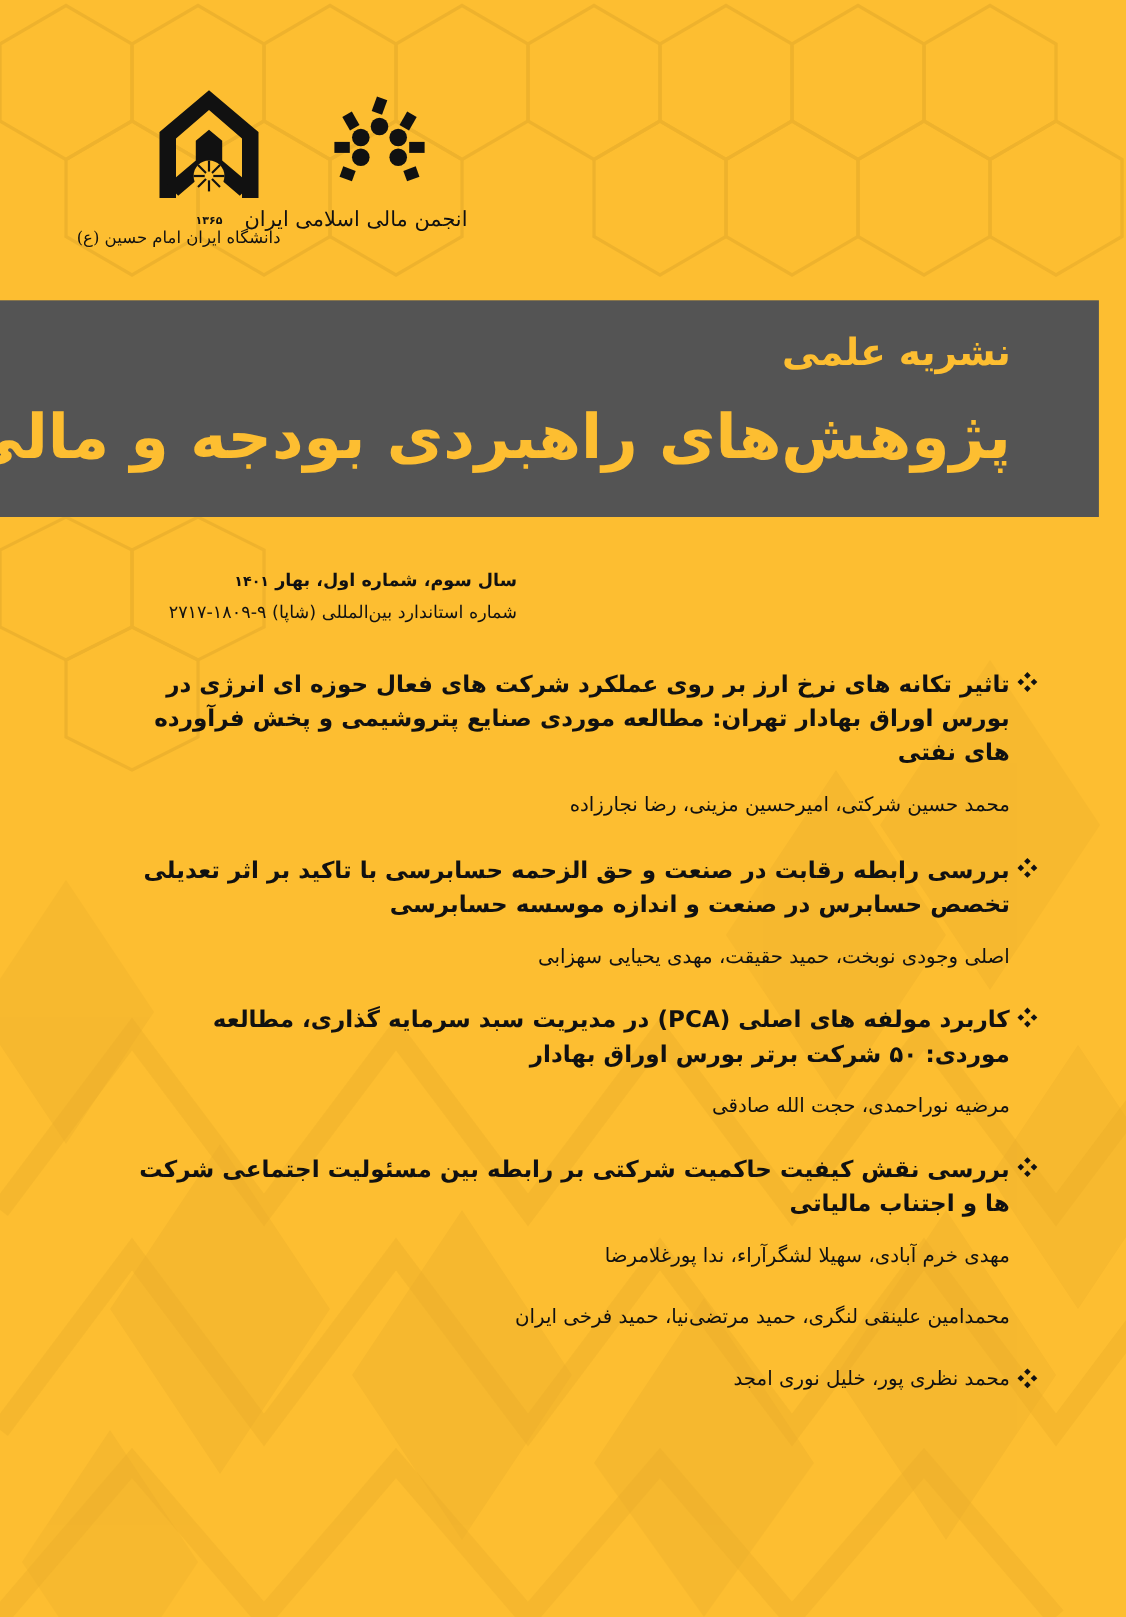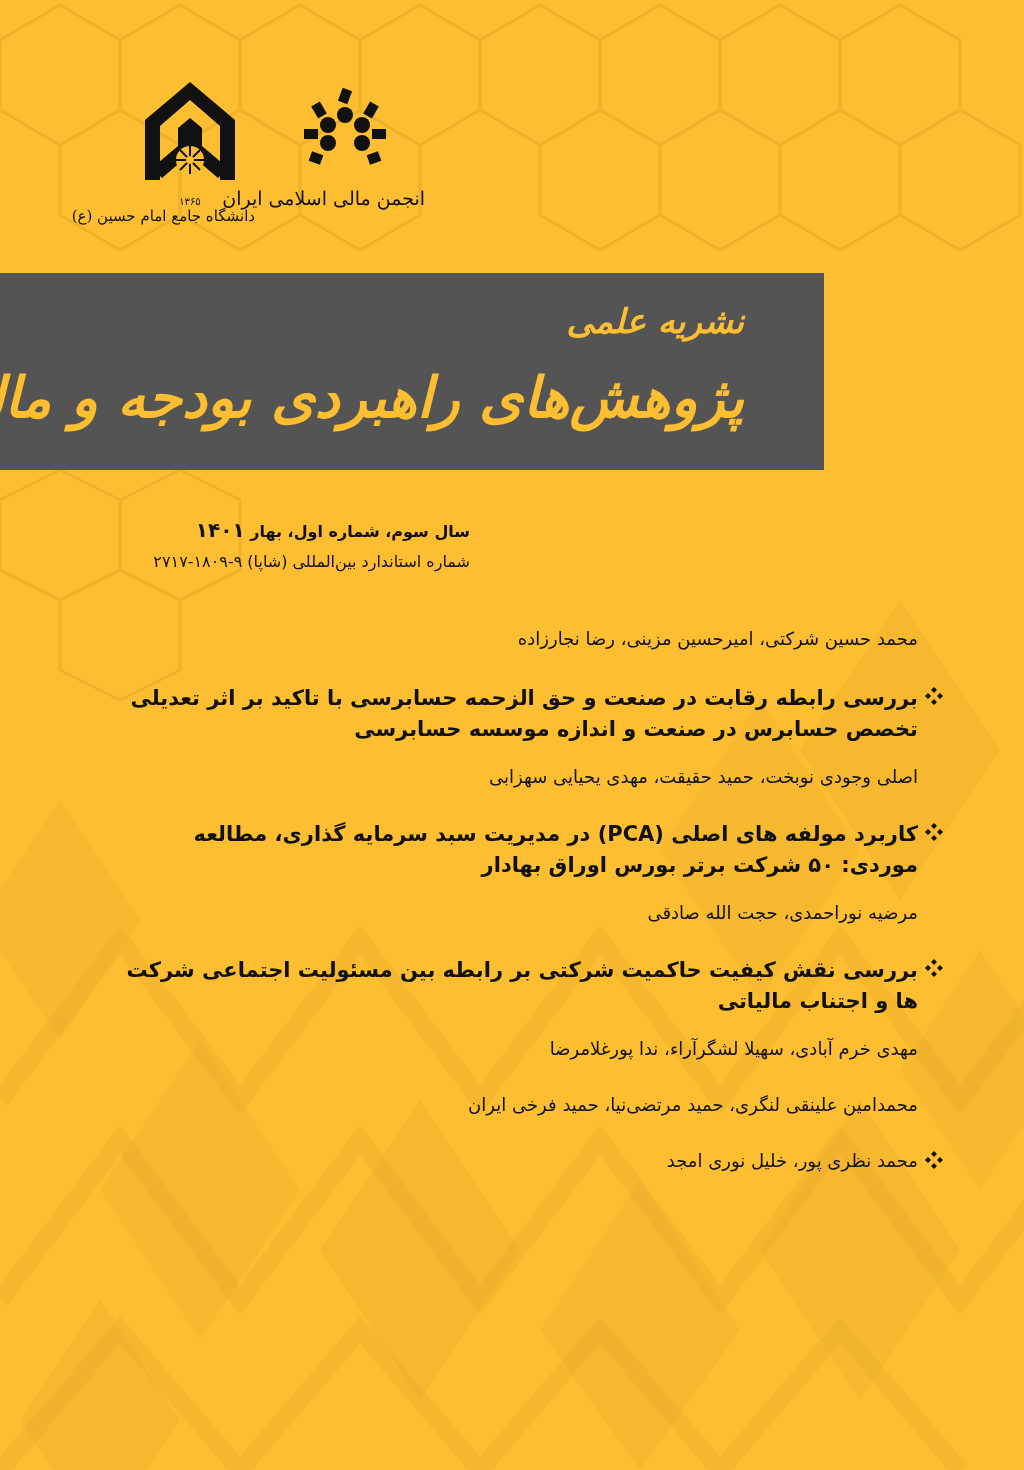--- a/index.html
+++ b/index.html
@@ -8,34 +8,34 @@
     background:#FDBE31;
     font-family:"DejaVu Sans", sans-serif;
     color:#111;
   }
   .bg-pattern { position:absolute; left:0; top:0; width:1024px; height:1470px; }
   .logos { position:absolute; top:70px; left:0; width:1024px; height:180px; }
   .logo { position:absolute; text-align:center; }
   .logo-univ { left:125px; top:10px; width:130px; }
   .logo-assoc { left:265px; top:15px; width:160px; }
   .logo-caption { font-family:"DejaVu Serif", serif; font-size:15px; color:#111; direction:rtl; white-space:nowrap; }
-  .logo-year { font-size:10px; font-weight:normal; margin-top:2px; }
+  .logo-year { font-size:10px; font-weight:bold; margin-top:2px; }
   .band {
-    position:absolute; left:0; top:273px; width:824px; height:197px;
-    background:#545454; direction:rtl;font-style:italic;
+    position:absolute; left:0; top:273px; width:999px; height:197px;
+    background:#545454; direction:rtl;
   }
   .band .subtitle {
     position:absolute; right:80px; top:28px; font-size:34px; font-weight:bold; color:#FDBE31;
   }
   .band .title {
     position:absolute; right:80px; top:92px; font-size:56px; font-weight:bold; color:#FDBE31; white-space:nowrap; letter-spacing:-1px;
   }
   .issue-info { position:absolute; left:130px; top:518px; width:340px; direction:rtl; text-align:right; }
   .issue-line { font-size:16px; font-weight:bold; white-space:nowrap; }
-  .issue-line .yr { font-size:20px; font-weight:bold; }
+  .issue-line .yr { font-size:13px; font-weight:bold; }
   .issn-line { font-size:16px; margin-top:10px; white-space:nowrap; }
   .toc { position:absolute; right:80px; top:607px; width:820px; direction:rtl; text-align:right; }
   .article { margin:0; }
   .article-title { font-size:21px; font-weight:bold; line-height:31px; position:relative; padding-right:26px; }
   .bullet { position:absolute; right:0; top:3px; width:20px; height:20px; }
   .authors { font-size:18px; line-height:28px; padding-right:26px; margin-top:18px; }
 </style>
 </head>
 <body>
 
@@ -88,21 +88,21 @@
       <circle cx="50" cy="80" r="14" fill="#FDBE31"></circle>
       <g stroke="#111" stroke-width="2">
         <line x1="50" y1="66" x2="50" y2="94"></line>
           <line x1="36" y1="80" x2="64" y2="80"></line>
         <line x1="40" y1="70" x2="60" y2="90"></line>
           <line x1="60" y1="70" x2="40" y2="90"></line>
       </g>
       <circle cx="50" cy="80" r="4" fill="#FDBE31"></circle>
     </svg>
     <div class="logo-year">۱۳۶۵</div>
-    <div class="logo-caption">دانشگاه جامع امام حسین (ع)</div>
+    <div class="logo-caption">دانشگاه ایران امام حسین (ع)</div>
   </div>
   <div class="logo logo-assoc">
     <svg width="90" height="90" viewBox="0 0 90 90">
       <g fill="#111">
         <circle cx="45" cy="30" r="8"></circle>
           <circle cx="28" cy="40" r="8"></circle>
           <circle cx="62" cy="40" r="8"></circle>
         <circle cx="28" cy="58" r="8"></circle>
           <circle cx="62" cy="58" r="8"></circle>
         <rect x="40" y="4" width="10" height="14" transform="rotate(20 45 11)"></rect>
@@ -127,20 +127,31 @@
   <div class="issue-line">
     <span>سال سوم، شماره اول، بهار</span>
     <span class="yr">۱۴۰۱</span>
   </div>
   <div class="issn-line">شماره استاندارد بین‌المللی (شاپا) ۹-۱۸۰۹-۲۷۱۷</div>
 </div>
 
 <div class="toc">
 
   <div class="article" style="margin-bottom:30px;">
+    <div class="article-title">
+      <svg class="bullet" viewBox="0 0 20 20">
+          <g fill="#111">
+            <path d="M10,1 L13,4 L10,7 L7,4Z"></path>
+            <path d="M10,13 L13,16 L10,19 L7,16Z"></path>
+            <path d="M1,10 L4,7 L7,10 L4,13Z"></path>
+            <path d="M13,10 L16,7 L19,10 L16,13Z"></path>
+          </g>
+        </svg>
+      <span>تاثیر تکانه های نرخ ارز بر روی عملکرد شرکت های فعال حوزه ای انرژی در بورس اوراق بهادار تهران: مطالعه موردی صنایع پتروشیمی و پخش فرآورده های نفتی</span>
+    </div>
     <div class="authors">محمد حسین شرکتی، امیرحسین مزینی، رضا نجارزاده</div>
   </div>
 
   <div class="article" style="margin-bottom:28px;">
     <div class="article-title">
       <svg class="bullet" viewBox="0 0 20 20">
           <g fill="#111">
             <path d="M10,1 L13,4 L10,7 L7,4Z"></path>
             <path d="M10,13 L13,16 L10,19 L7,16Z"></path>
             <path d="M1,10 L4,7 L7,10 L4,13Z"></path>

